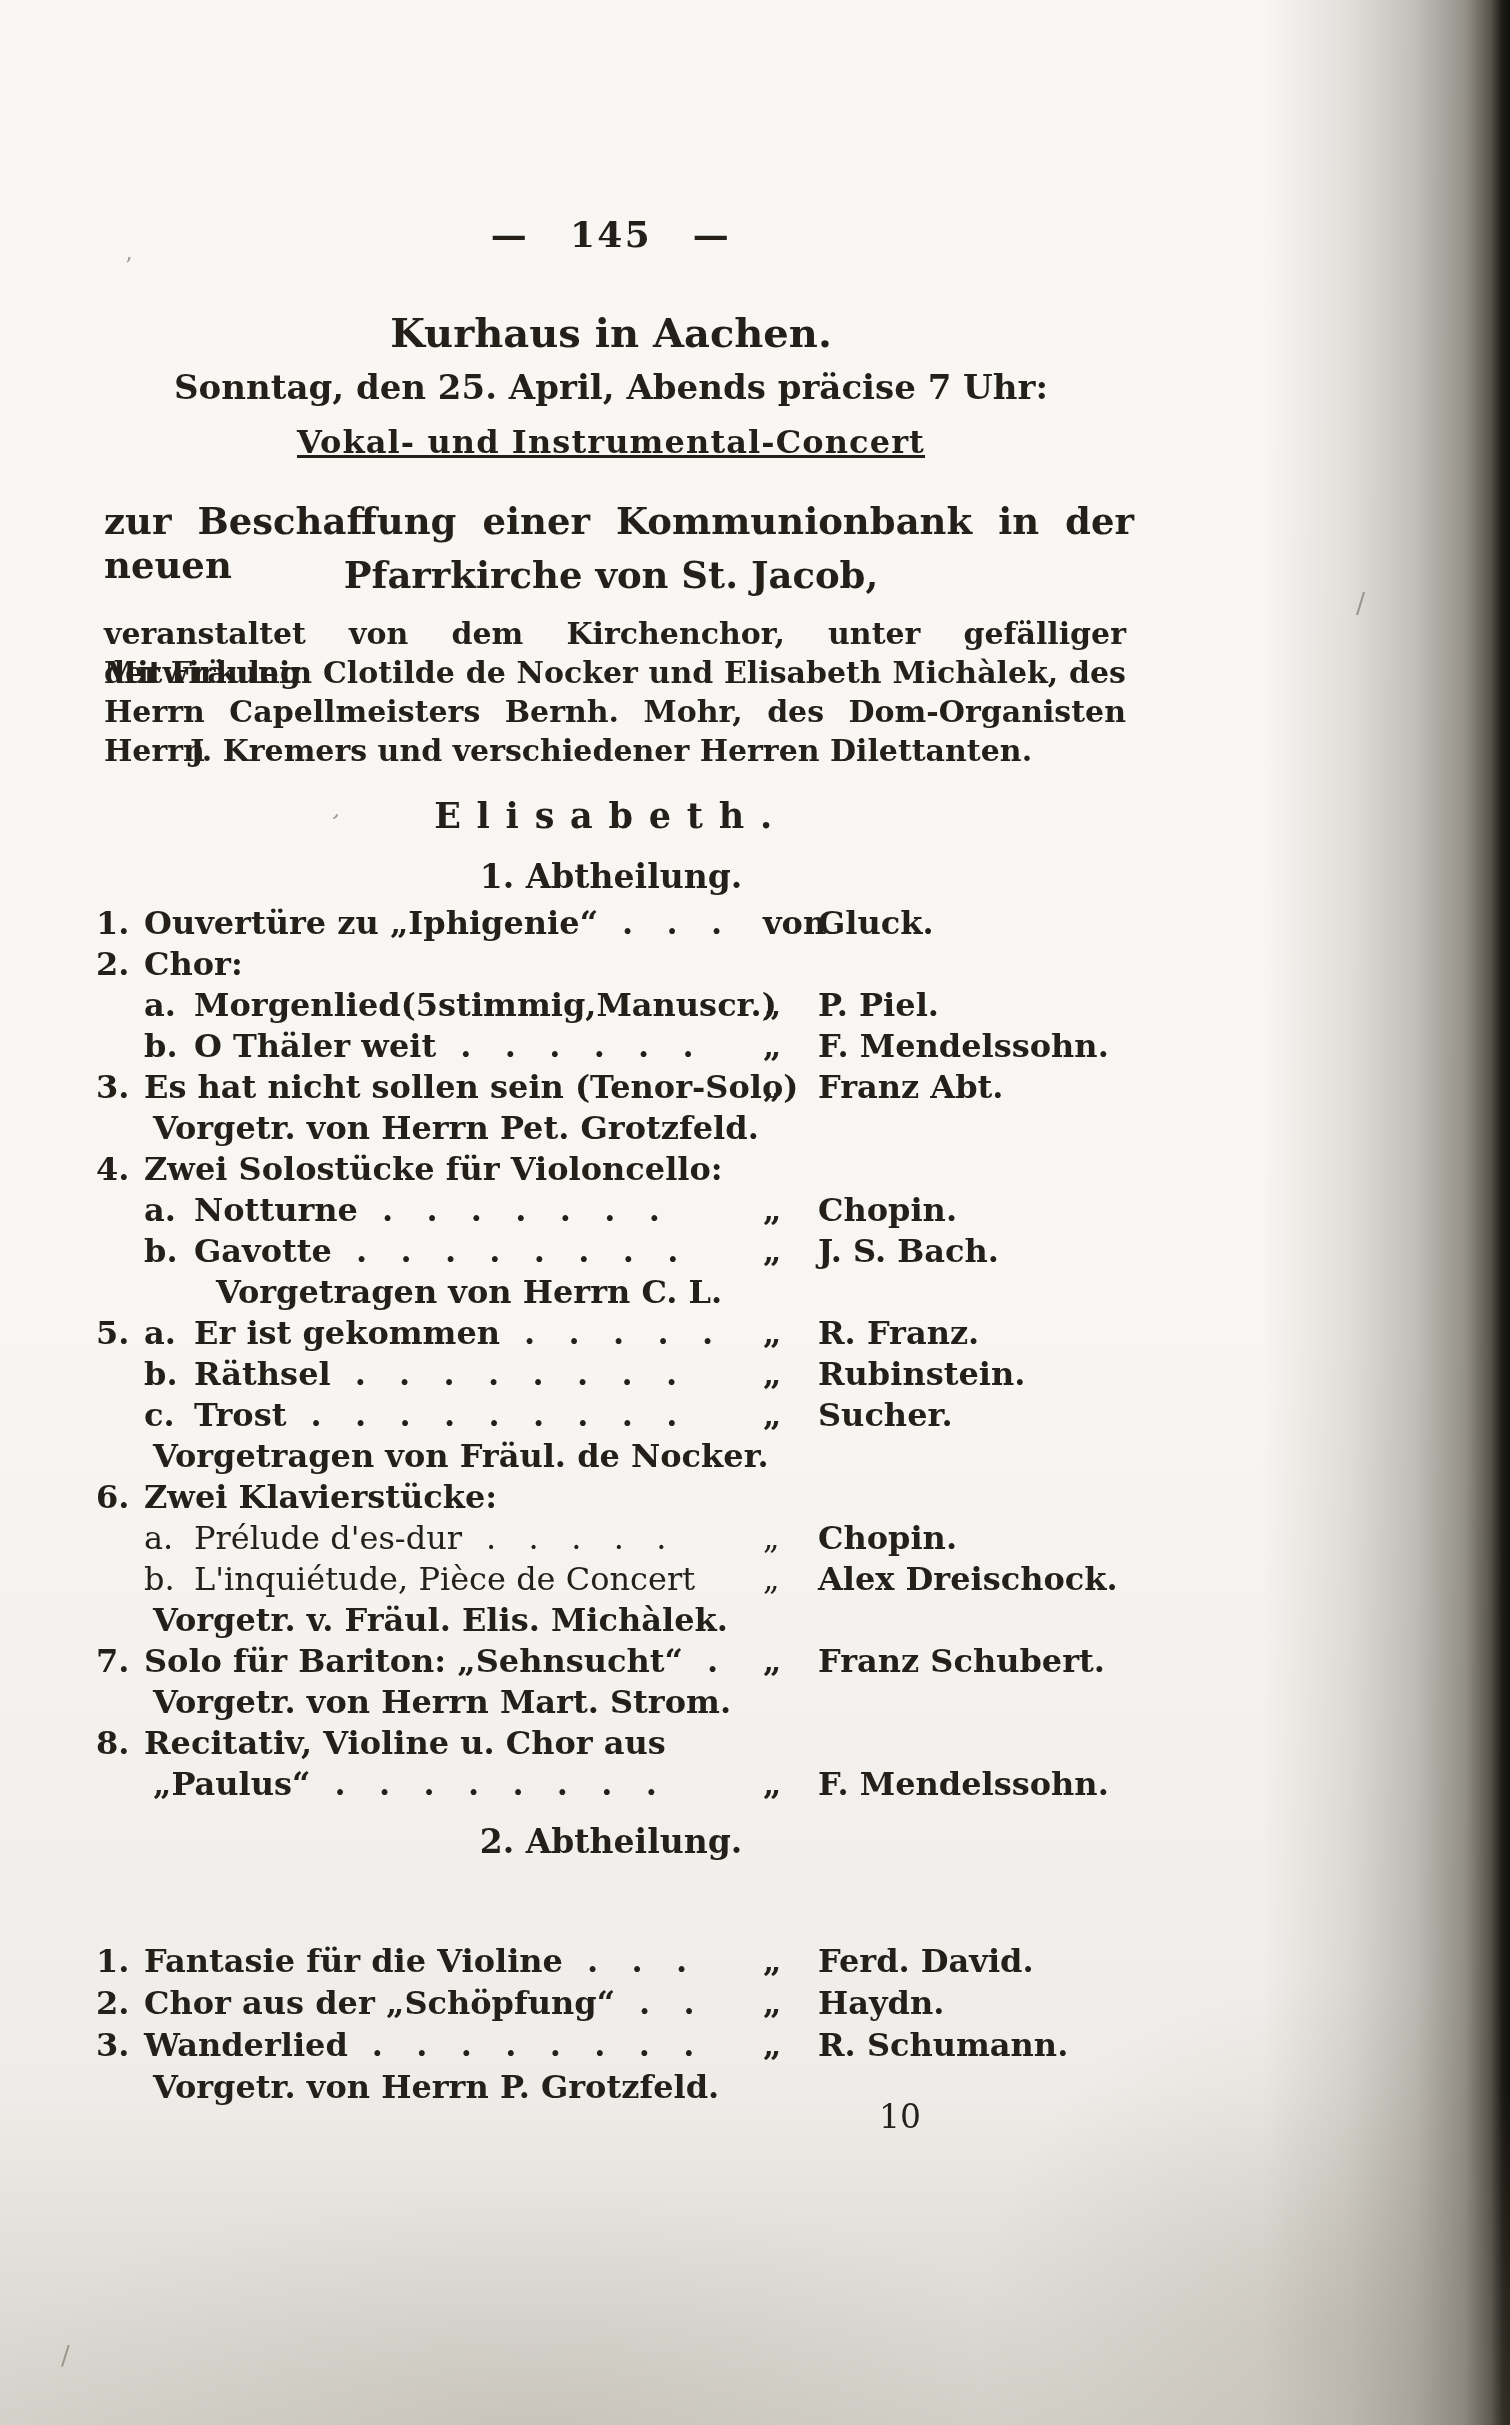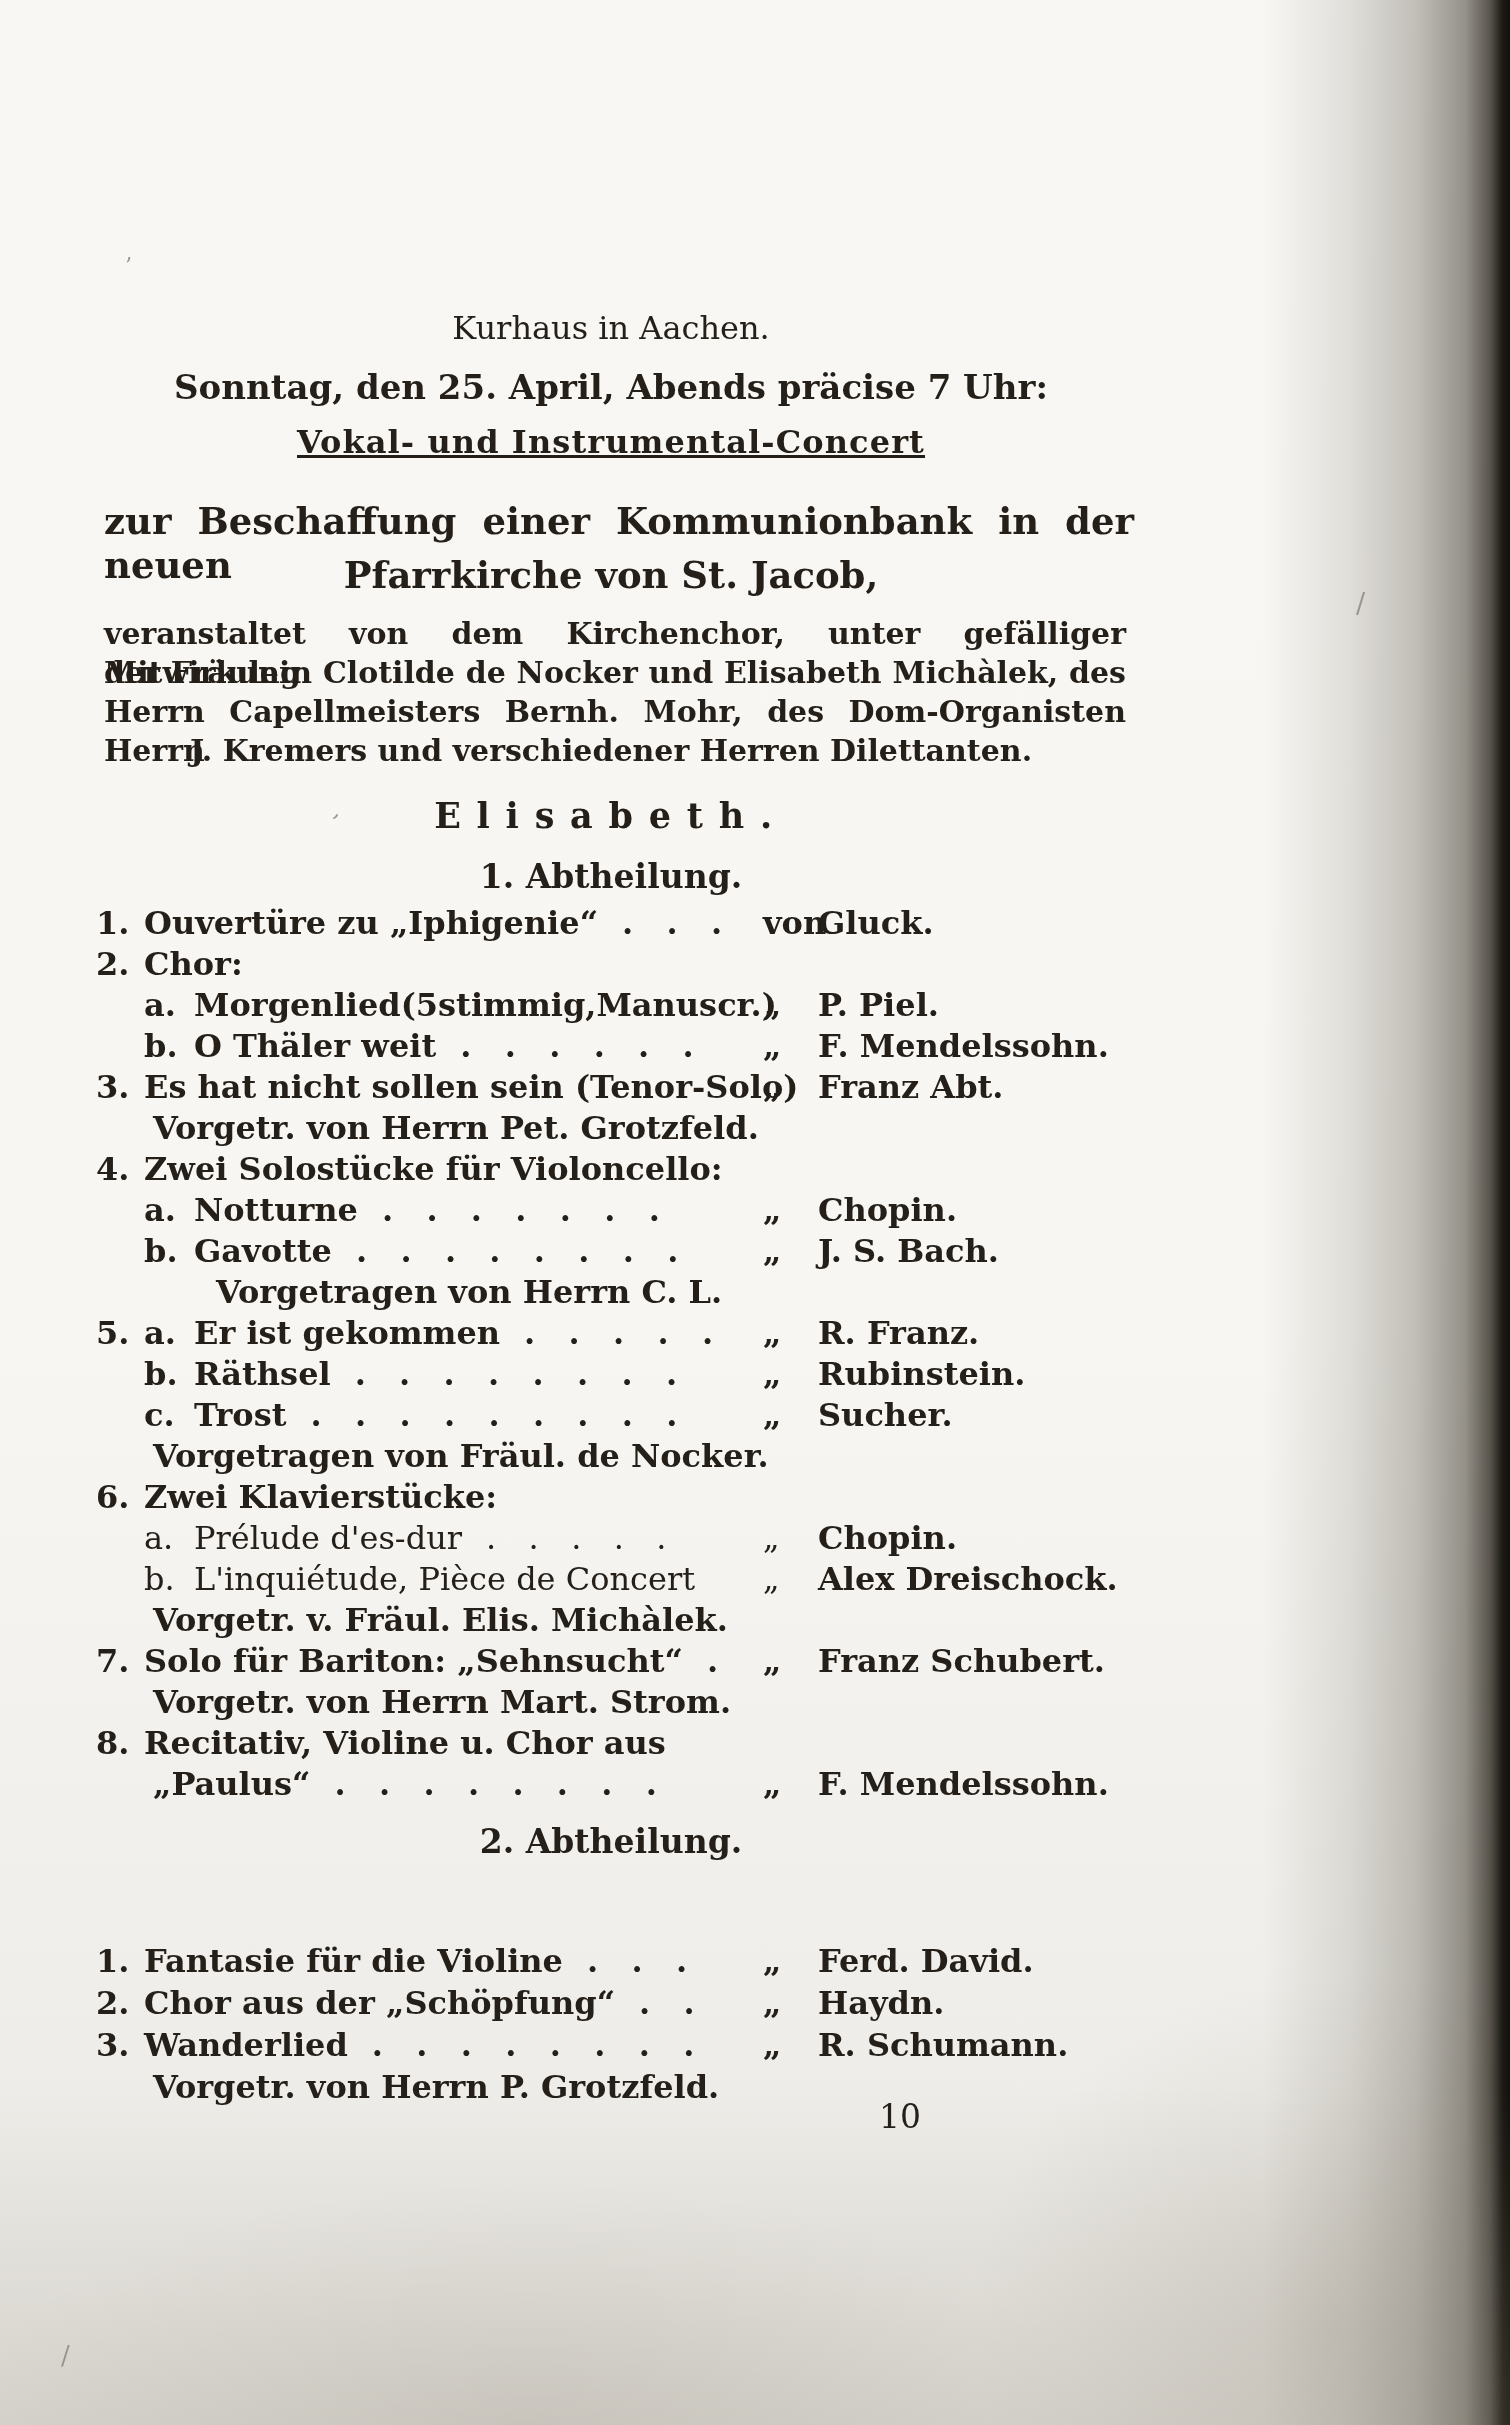--- a/index.html
+++ b/index.html
@@ -28,21 +28,21 @@
   .bottom-shade{
     position:absolute;left:0;bottom:0;width:100%;height:338px;
     background:linear-gradient(to bottom, rgba(150,143,130,0) 0%, rgba(150,143,130,0.14) 60%, rgba(140,133,120,0.22) 100%);
   }
   .speck{position:absolute;color:#8a857c;font-size:22.5px;line-height:1;opacity:.8;}
   .content{position:absolute;left:96px;top:0;width:1030px;height:100%;}
   .abs{position:absolute;left:0;width:100%;white-space:nowrap;}
   .center{text-align:center;}
   .jline{text-align:justify;text-align-last:justify;white-space:normal;margin-left:8px;}
   .pageno{top:213px;font-size:36px;font-weight:700;word-spacing:26px;letter-spacing:2.3px;}
-  .venue{top:309px;font-size:32px;font-weight:400;}
+  .venue{top:309px;font-size:40px;font-weight:700;}
   .dateline{top:367px;font-size:34px;font-weight:700;}
   .concert-title{top:423px;font-size:32px;font-weight:700;letter-spacing:1.1px;text-decoration:underline;}
   .purpose1{top:499px;font-size:37px;font-weight:700;}
   .purpose2{top:553px;font-size:37px;font-weight:700;}
   .intro{top:614px;font-size:30px;font-weight:700;line-height:39px;}
   .intro div{height:39px;}
   .programm{top:795px;font-size:35px;font-weight:700;letter-spacing:0.45em;}
   .part-head{font-size:33px;font-weight:700;}
   .ph1{top:857px;}
   .ph2{top:1822px;}
@@ -70,20 +70,21 @@
   <div class="right-band"></div>
   <div class="bottom-shade"></div>
 
   <span class="speck" style="left:125px;top:254px;">’</span>
   <span class="speck" style="left:335px;top:798px;transform:rotate(18deg);">,</span>
   <span class="speck" style="left:1356px;top:590px;font-size:27px;">/</span>
   <span class="speck" style="left:61px;top:2342px;font-size:26px;">/</span>
 
   <div class="content">
 
+    <div class="abs center pageno">— 145 —</div>
 
     <div class="abs center venue">Kurhaus in Aachen.</div>
 
     <div class="abs center dateline">Sonntag, den 25. April, Abends präcise 7 Uhr:</div>
 
     <div class="abs center concert-title">Vokal- und Instrumental-Concert</div>
 
     <div class="abs purpose1 jline">zur Beschaffung einer Kommunionbank in der neuen</div>
     <div class="abs center purpose2">Pfarrkirche von St. Jacob,</div>
 

